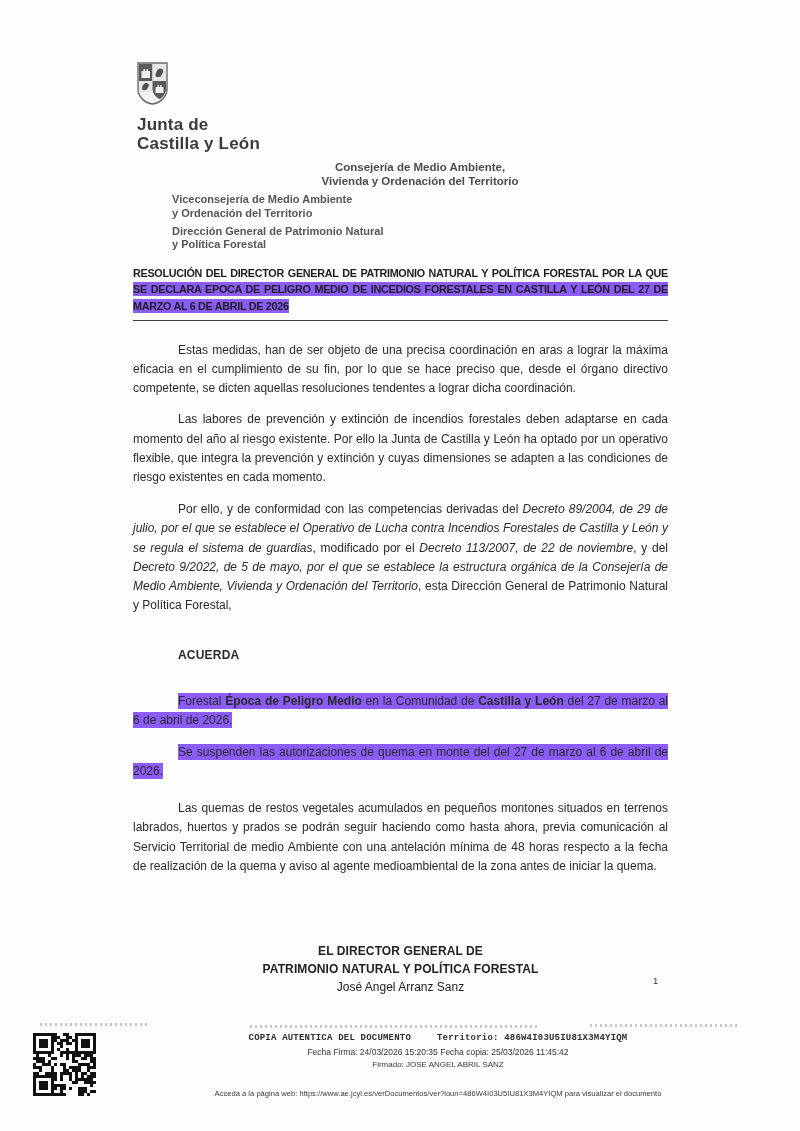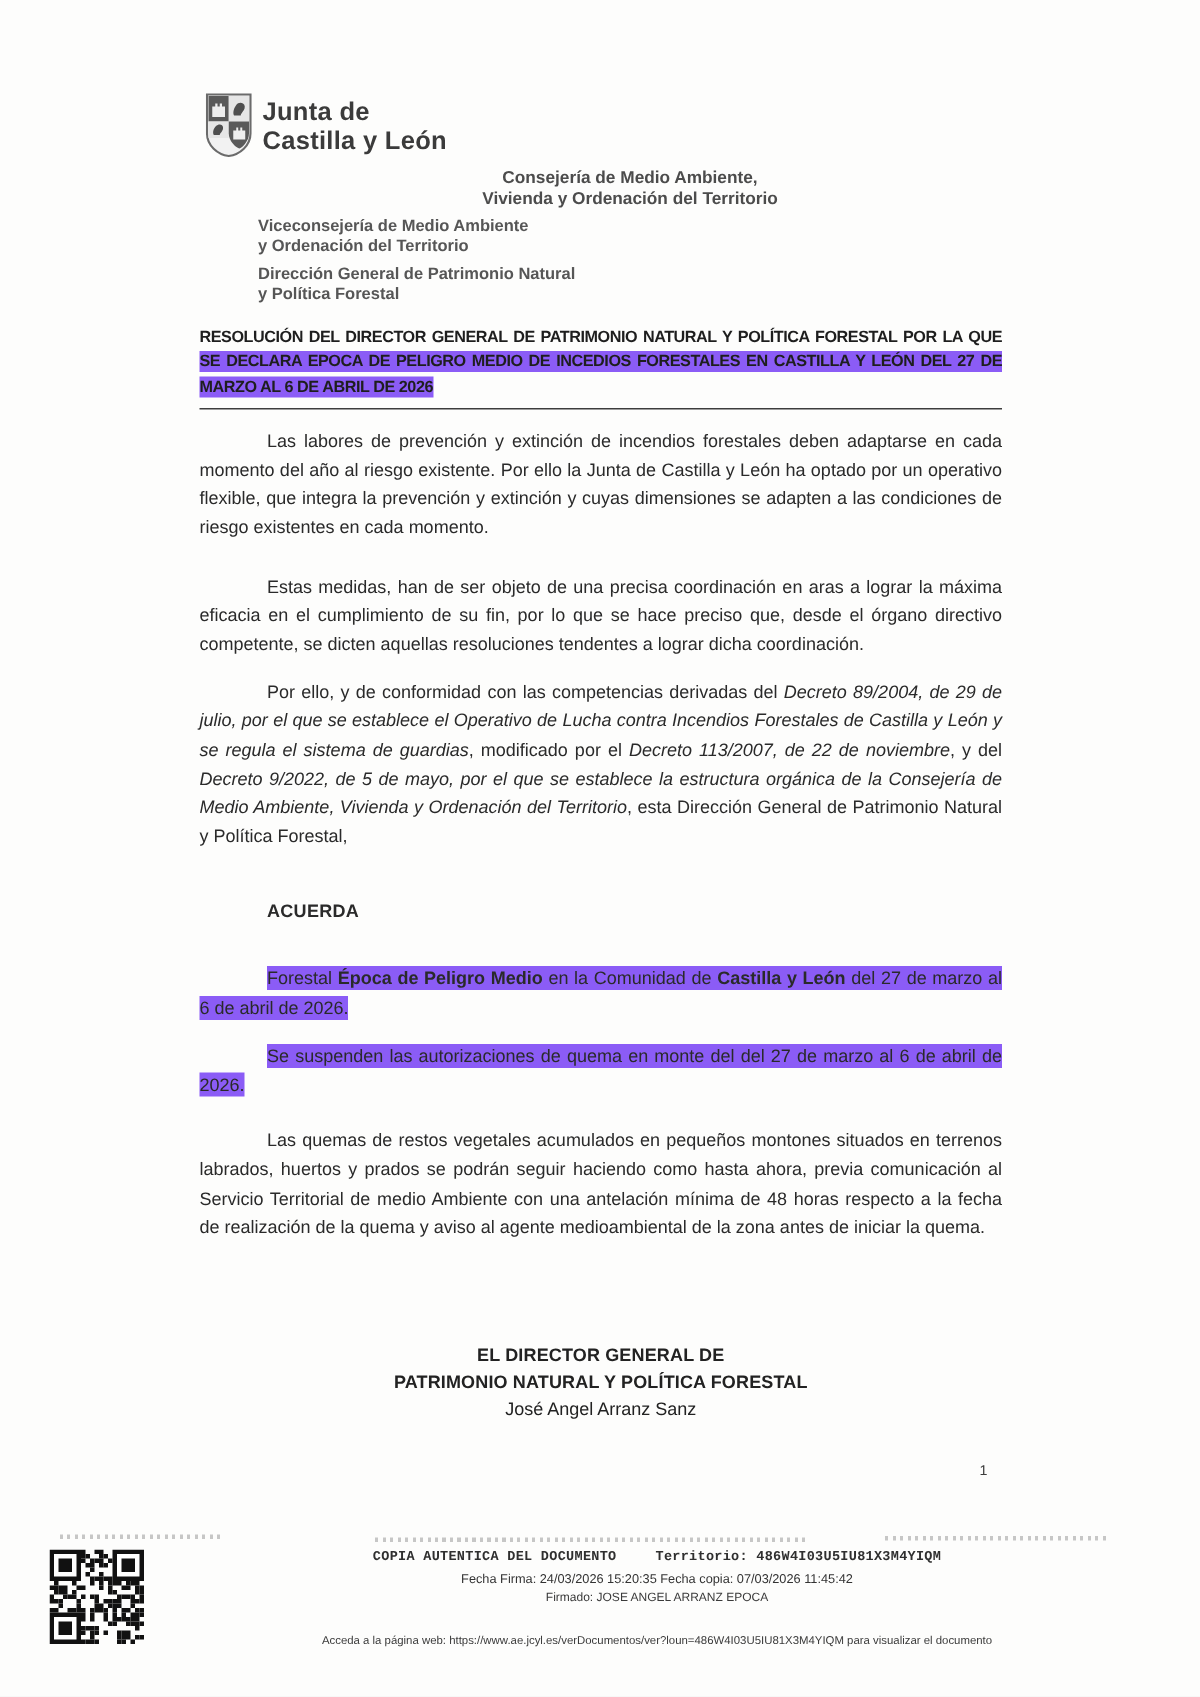--- a/index.html
+++ b/index.html
@@ -15,21 +15,21 @@
     background:#fdfdfc;
     overflow:hidden;
     color:#272727;
   }
   .content{
     margin:0 132px 0 133px; 
   }
 
   
   .letterhead{padding-top:62px;}
-  .lh-top{display:flex;align-items:flex-start;gap:7px;margin-left:4px;}
+  .lh-top{display:flex;align-items:flex-start;gap:7px;margin-left:4px;flex-direction:column;}
   .shield{width:31px;height:43px;flex:0 0 auto;}
   .org-name{
     font-weight:bold;font-size:17px;line-height:1.12;
     color:#3b3b3b;letter-spacing:0.2px;padding-top:3px;
   }
   .dept{margin-left:39px;margin-top:7px;color:#4c4c4c;}
   .dept-group{margin-bottom:5px;line-height:1.22;}
   .dept-bold{font-size:11.5px;font-weight:bold;text-align:center;}
   .dept-reg{font-size:11px;font-weight:600;color:#565656;}
 
@@ -131,23 +131,23 @@
         <div class="dept-group dept-reg">
           <div>Dirección General de Patrimonio Natural</div>
           <div>y Política Forestal</div>
         </div>
       </div>
     </div>
 
     <div class="title"><span>RESOLUCIÓN DEL DIRECTOR GENERAL DE PATRIMONIO NATURAL Y POLÍTICA FORESTAL POR LA QUE </span><mark>SE DECLARA EPOCA DE PELIGRO MEDIO DE INCEDIOS FORESTALES EN CASTILLA Y LEÓN DEL 27 DE MARZO AL 6 DE ABRIL DE 2026</mark></div>
     <hr class="rule">
 
+    <p class="para p2">Estas medidas, han de ser objeto de una precisa coordinación en aras a lograr la máxima eficacia en el cumplimiento de su fin, por lo que se hace preciso que, desde el órgano directivo competente, se dicten aquellas resoluciones tendentes a lograr dicha coordinación.</p>
+
     <p class="para p1">Las labores de prevención y extinción de incendios forestales deben adaptarse en cada momento del año al riesgo existente. Por ello la Junta de Castilla y León ha optado por un operativo flexible, que integra la prevención y extinción y cuyas dimensiones se adapten a las condiciones de riesgo existentes en cada momento.</p>
-
-    <p class="para p2">Estas medidas, han de ser objeto de una precisa coordinación en aras a lograr la máxima eficacia en el cumplimiento de su fin, por lo que se hace preciso que, desde el órgano directivo competente, se dicten aquellas resoluciones tendentes a lograr dicha coordinación.</p>
 
     <p class="para p3"><span>Por ello, y de conformidad con las competencias derivadas del </span><span class="it">Decreto 89/2004, de 29 de julio, por el que se establece el Operativo de Lucha contra Incendios Forestales de Castilla y León y se regula el sistema de guardias</span><span>, modificado por el </span><span class="it">Decreto 113/2007, de 22 de noviembre</span><span>, y del </span><span class="it">Decreto 9/2022, de 5 de mayo, por el que se establece la estructura orgánica de la Consejería de Medio Ambiente, Vivienda y Ordenación del Territorio</span><span>, esta Dirección General de Patrimonio Natural y Política Forestal,</span></p>
 
     <p class="para acuerda">ACUERDA</p>
 
     <p class="para hp1"><mark><span>Forestal </span><span class="bd">Época de Peligro Medio</span><span> en la Comunidad de </span><span class="bd">Castilla y León</span><span> del 27 de marzo al 6 de abril de 2026.</span></mark></p>
 
     <p class="para hp2"><mark>Se suspenden las autorizaciones de quema en monte del del 27 de marzo al 6 de abril de 2026.</mark></p>
 
     <p class="para p4">Las quemas de restos vegetales acumulados en pequeños montones situados en terrenos labrados, huertos y prados se podrán seguir haciendo como hasta ahora, previa comunicación al Servicio Territorial de medio Ambiente con una antelación mínima de 48 horas respecto a la fecha de realización de la quema y aviso al agente medioambiental de la zona antes de iniciar la quema.</p>
@@ -324,18 +324,18 @@
         <rect x="48" y="6" width="9" height="9" fill="#111"></rect>
         <rect x="0" y="42" width="21" height="21" fill="#111"></rect>
         <rect x="3" y="45" width="15" height="15" fill="#fff"></rect>
         <rect x="6" y="48" width="9" height="9" fill="#111"></rect>
       </svg></div>
   <div class="footer-text">
     <div class="f-line1">
       <span>COPIA AUTENTICA DEL DOCUMENTO</span>
       <span>Territorio: 486W4I03U5IU81X3M4YIQM</span>
     </div>
-    <div class="f-line2">Fecha Firma: 24/03/2026 15:20:35 Fecha copia: 07/03/2026 11:45:42</div>
-    <div class="f-line3">Firmado: JOSE ANGEL ARRANZ EPOCA</div>
+    <div class="f-line2">Fecha Firma: 24/03/2026 15:20:35 Fecha copia: 25/03/2026 11:45:42</div>
+    <div class="f-line3">Firmado: JOSE ANGEL ABRIL SANZ</div>
     <div class="f-line4">Acceda a la página web: https://www.ae.jcyl.es/verDocumentos/ver?loun=486W4I03U5IU81X3M4YIQM para visualizar el documento</div>
   </div>
 
 </div>
 
 </body></html>

